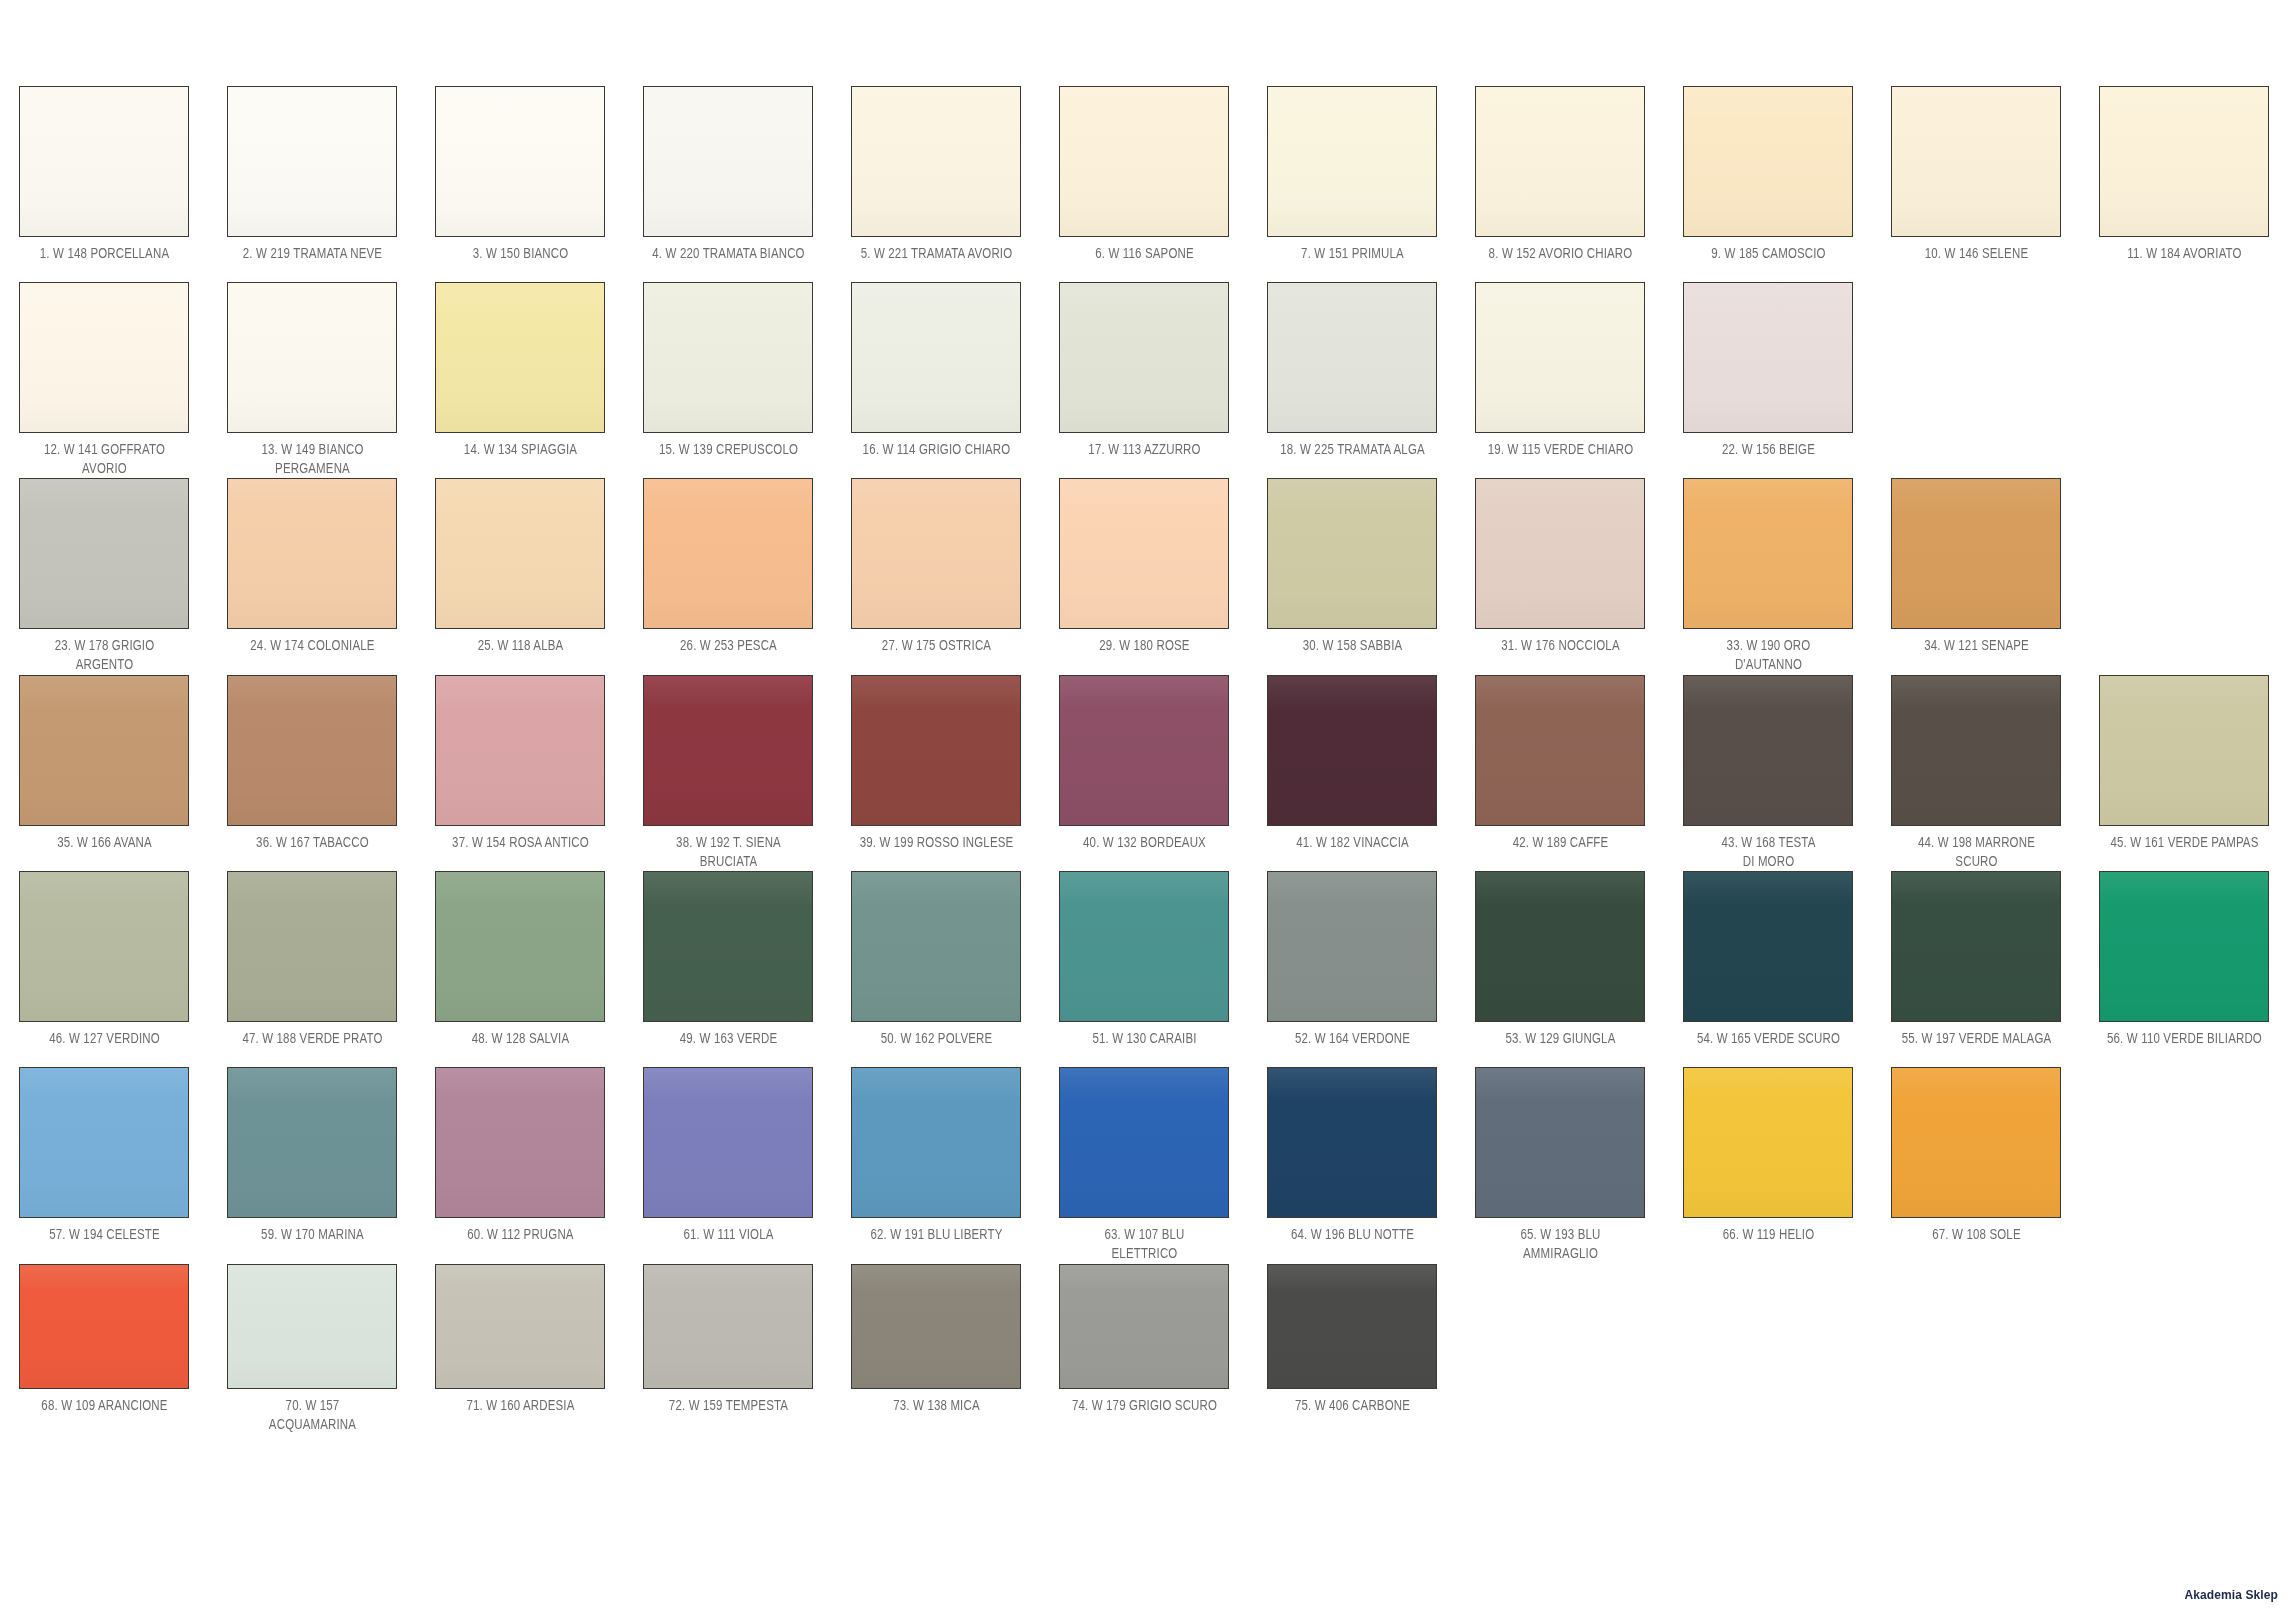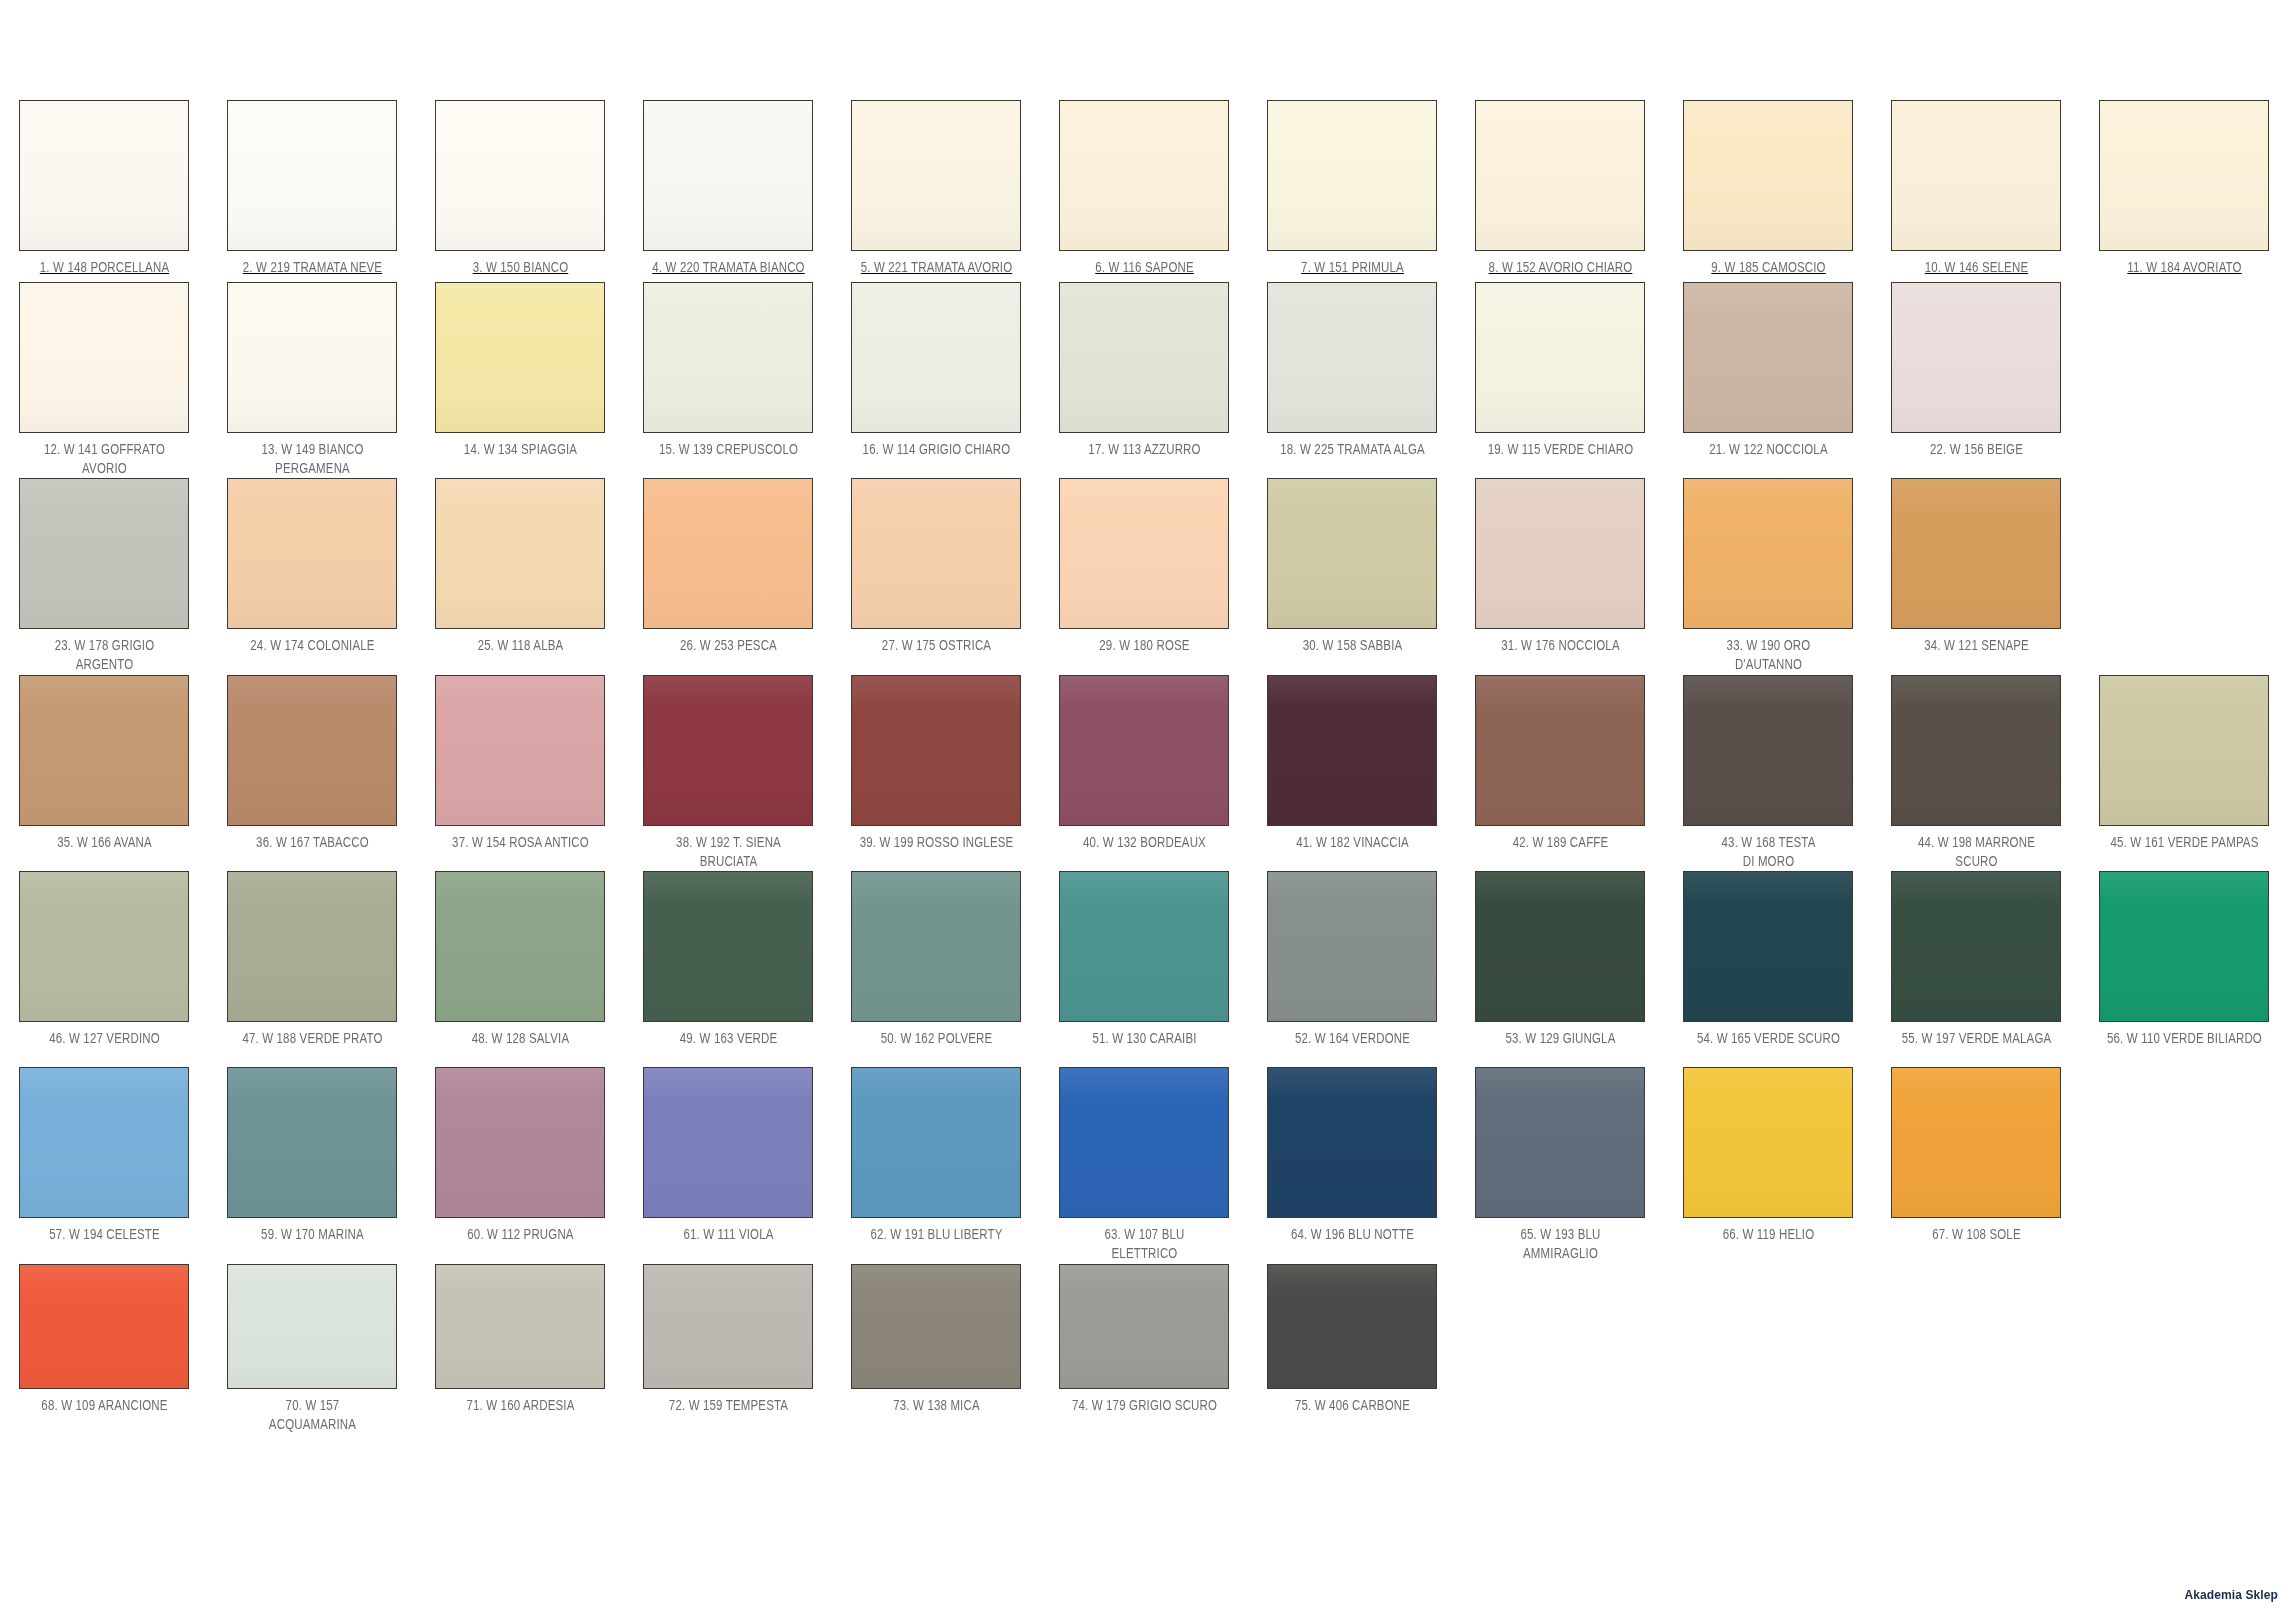--- a/index.html
+++ b/index.html
@@ -76,21 +76,21 @@
     font-weight: bold;
     color: #1d2a4a;
     font-family: "Liberation Sans", sans-serif;
     letter-spacing: 0.1px;
   }
 </style>
 </head>
 <body>
 
 <div id="chart-root">
-    <div class="swatch-row row-1" style="top: 100px; text-decoration: underline;">
+    <div class="swatch-row row-1" style="top: 86px;">
       <div class="swatch-cell">
         <div class="swatch-chip" style="background-color: rgb(252, 249, 242);"></div>
         <div class="swatch-label">1. W 148 PORCELLANA</div>
       </div>
       <div class="swatch-cell">
         <div class="swatch-chip" style="background-color: rgb(253, 251, 245);"></div>
         <div class="swatch-label">2. W 219 TRAMATA NEVE</div>
       </div>
       <div class="swatch-cell">
         <div class="swatch-chip" style="background-color: rgb(253, 251, 244);"></div>
@@ -158,24 +158,20 @@
       </div>
       <div class="swatch-cell">
         <div class="swatch-chip" style="background-color: rgb(227, 229, 220);"></div>
         <div class="swatch-label">18. W 225 TRAMATA ALGA</div>
       </div>
       <div class="swatch-cell">
         <div class="swatch-chip" style="background-color: rgb(246, 243, 227);"></div>
         <div class="swatch-label">19. W 115 VERDE CHIARO</div>
       </div>
       <div class="swatch-cell">
-        <div class="swatch-chip" style="background-color: rgb(205, 182, 164);"></div>
-        <div class="swatch-label">21. W 122 NOCCIOLA</div>
-      </div>
-      <div class="swatch-cell">
         <div class="swatch-chip" style="background-color: rgb(233, 222, 219);"></div>
         <div class="swatch-label">22. W 156 BEIGE</div>
       </div>
     </div>
     <div class="swatch-row row-3" style="top: 478px;">
       <div class="swatch-cell">
         <div class="swatch-chip" style="background-color: rgb(197, 196, 188);"></div>
         <div class="swatch-label">23. W 178 GRIGIO
 ARGENTO</div>
       </div>

